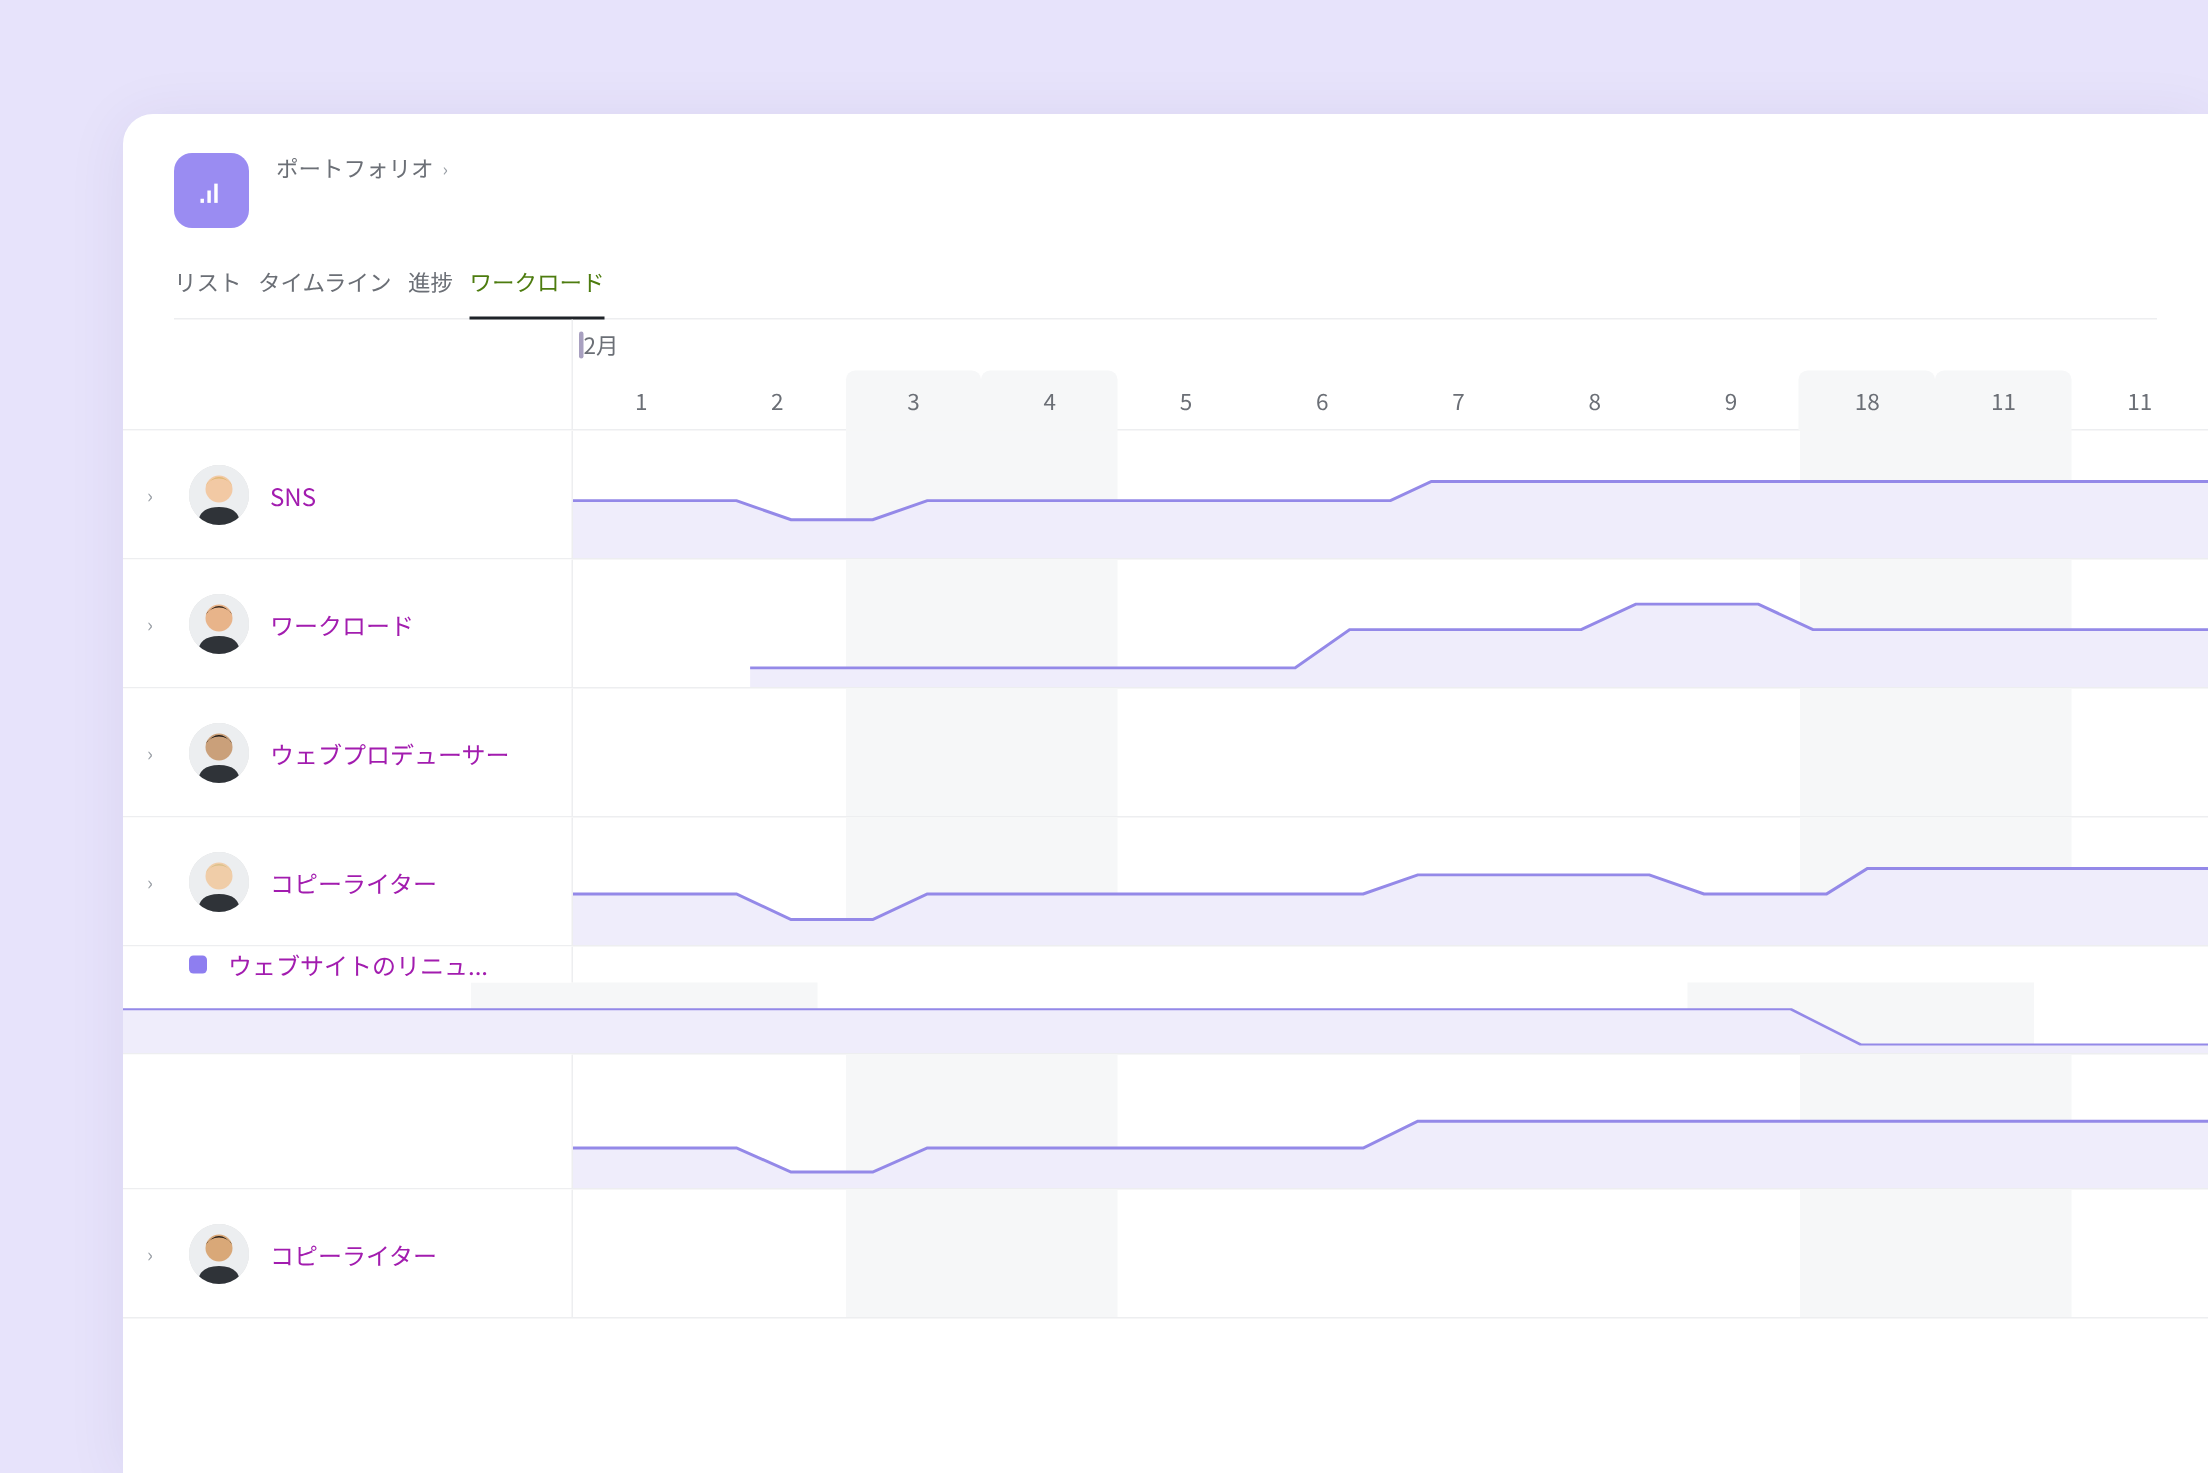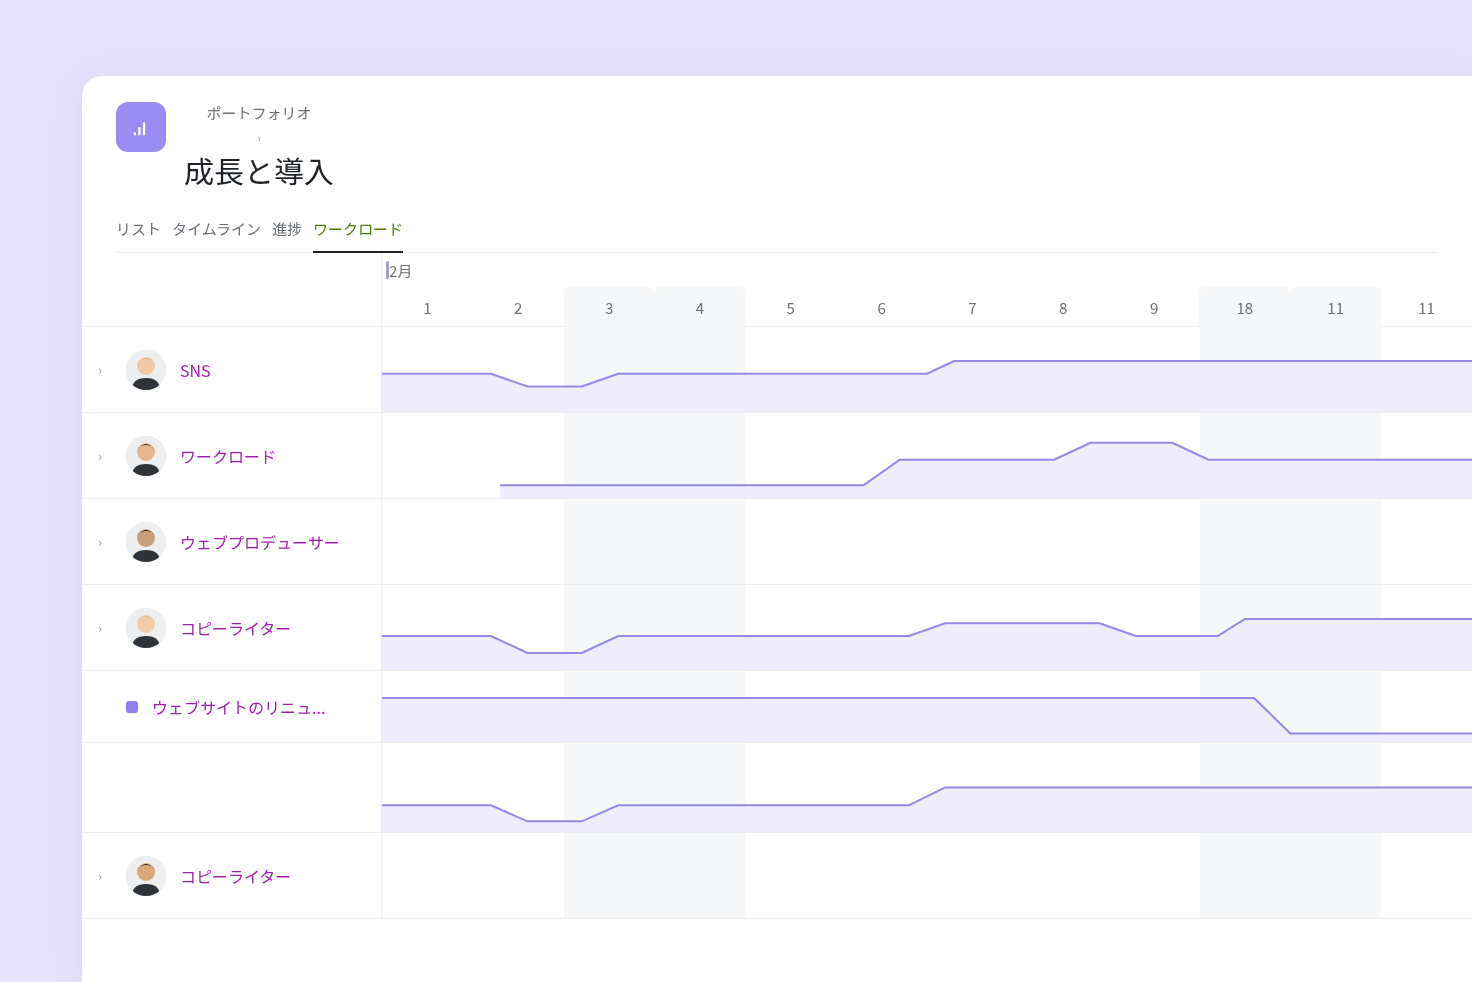--- a/index.html
+++ b/index.html
@@ -40,21 +40,20 @@
     flex-shrink: 0;
   }
   .folder-icon svg { width: 22px; height: 22px; }
   .title-text { display: flex; flex-direction: column; }
   .breadcrumb {
     color: #6b6f76;
     font-size: 15px;
     display: flex;
     align-items: center;
     gap: 6px;
-    flex-direction: column;
   }
   .breadcrumb .chev { font-size: 12px; color: #9a9fa6; }
   .page-title {
     font-size: 30px;
     font-weight: 400;
     color: #1f2328;
     margin-top: 2px;
   }
   .tabs {
     display: flex;
@@ -176,21 +175,21 @@
     white-space: nowrap;
     overflow: hidden;
     text-overflow: ellipsis;
   }
   .dot {
     width: 12px; height: 12px; border-radius: 3px;
     flex-shrink: 0;
     margin-left: 28px;
   }
   .row-person { height: 86px; }
-  .row-task { height: 72px; }
+  .row-task { height: 72px; flex-direction: column; }
   .row-spacer { height: 90px; }
 
   .workload-svg {
     position: absolute;
     left: 0; top: 0; width: 100%; height: 100%;
   }
   .wl-fill { fill: #efedfb; }
   .wl-stroke { stroke: #9489e8; stroke-width: 2; fill: none; }
 </style>
 </head>
@@ -205,21 +204,20 @@
           <rect x="4" y="18" width="2.5" height="3" fill="#fff"></rect>
           <rect x="9" y="12" width="2.5" height="9" fill="#fff"></rect>
           <rect x="14" y="7" width="2.5" height="14" fill="#fff"></rect>
         </svg>
       </div>
       <div class="title-text">
         <div class="breadcrumb">
           <span>ポートフォリオ</span>
           <span class="chev">›</span>
         </div>
-        <div class="page-title">成長と導入</div>
       </div>
     </div>
 
     <div class="tabs" id="tabs">
         <div class="tab">リスト</div>
         <div class="tab">タイムライン</div>
         <div class="tab">進捗</div>
         <div class="tab active">ワークロード</div>
       </div>
   </div>

